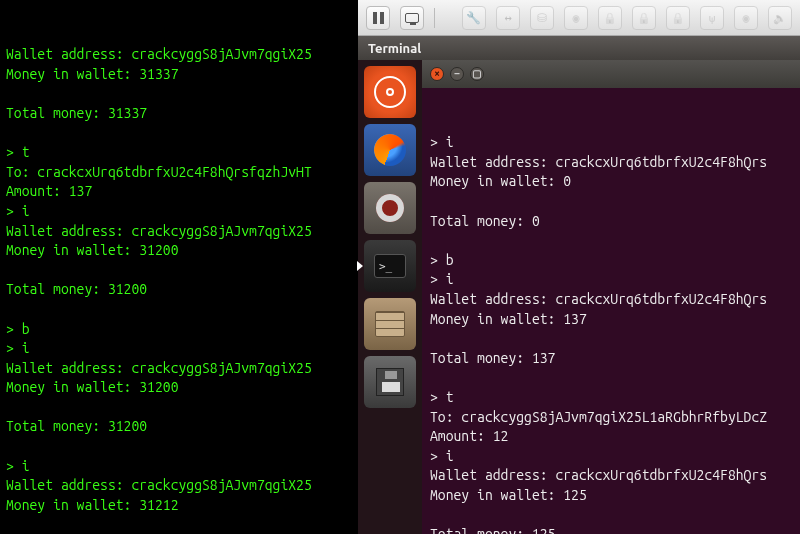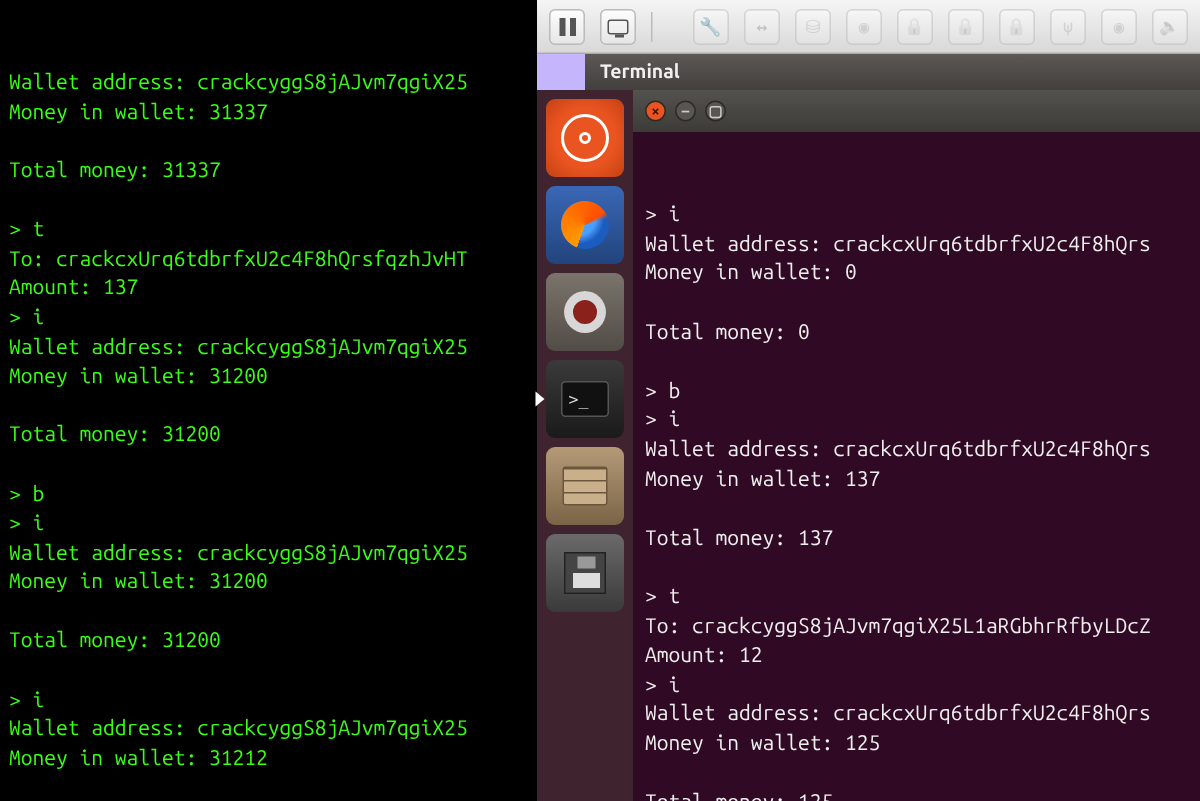--- a/index.html
+++ b/index.html
@@ -53,22 +53,21 @@
     font-size: 12px;
   }
   .tool-btn.dim { opacity: .5; }
   .toolbar-sep { flex: 0 0 1px; width:1px; height:20px; background:#bbb; }
   .toolbar-spacer { flex: 1; }
 
   
   .ubuntu-desktop {
     position: absolute;
     top: 36px; left: 0; right: 0; bottom: 0;
-    background: #c4b5fd;
-    padding-left: 32px;
+    background: #0c4a6e;
   }
   .ubuntu-topbar {
     height: 24px;
     background: linear-gradient(#5c5855,#423f3c);
     color: #f2f1f0;
     display: flex;
     align-items: center;
     padding: 0 10px;
     font-family: "Ubuntu", sans-serif;
     font-size: 13px;

